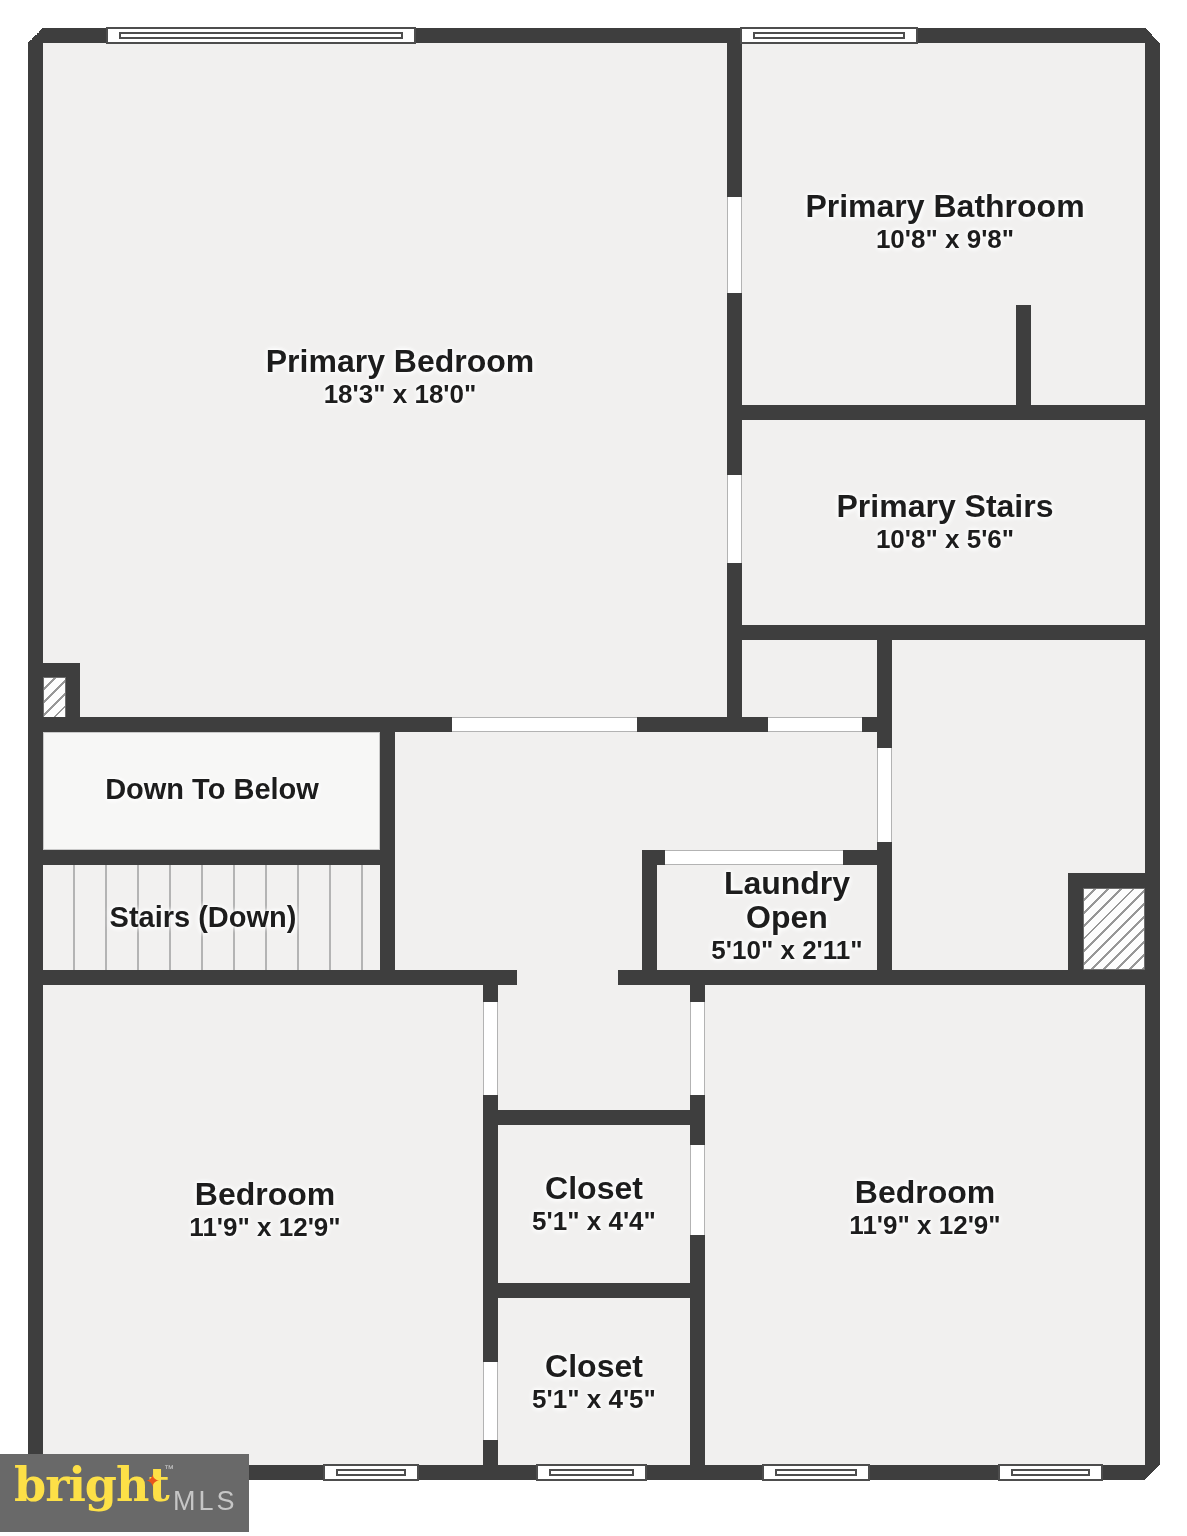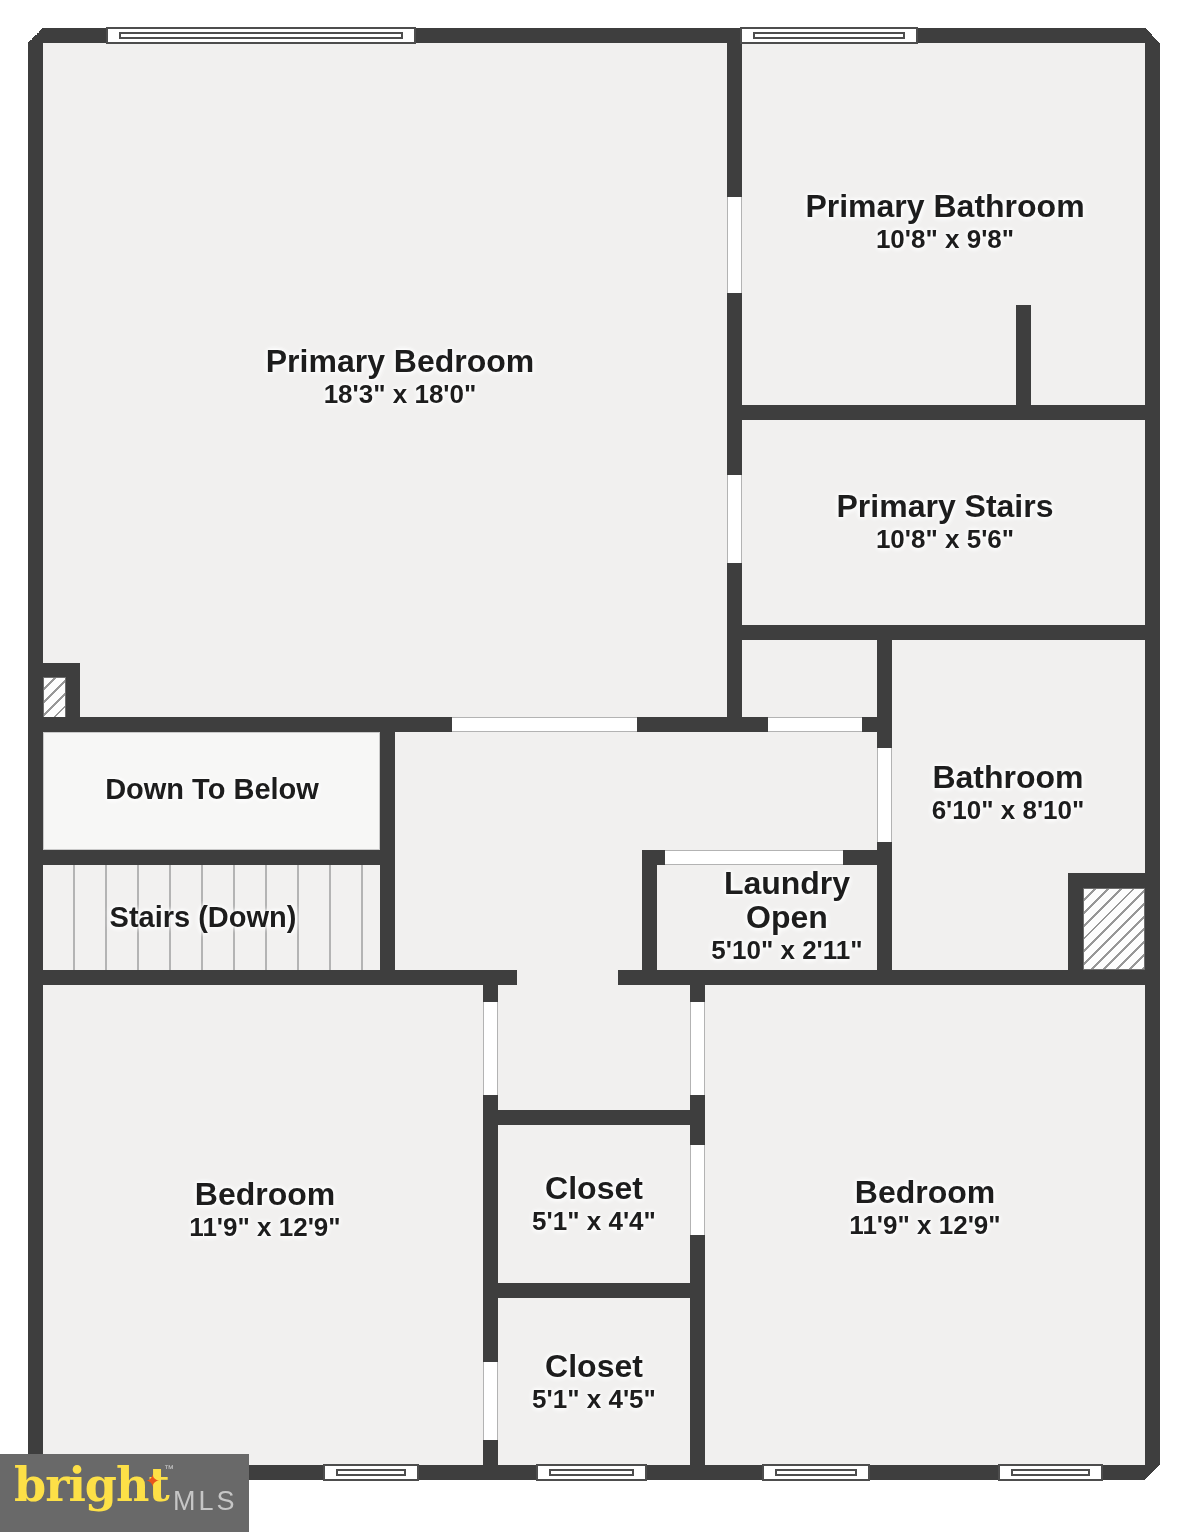--- a/index.html
+++ b/index.html
@@ -125,24 +125,20 @@
     <span class="dm">18'3" x 18'0"</span>
   </div>
   <div class="lbl" style="left:945px;top:222px;">
     <span class="nm">Primary Bathroom</span>
     <span class="dm">10'8" x 9'8"</span>
   </div>
   <div class="lbl" style="left:945px;top:522px;">
     <span class="nm">Primary Stairs</span>
     <span class="dm">10'8" x 5'6"</span>
   </div>
-  <div class="lbl" style="left:1008px;top:793px;">
-    <span class="nm">Bathroom</span>
-    <span class="dm">6'10" x 8'10"</span>
-  </div>
   <div class="lbl" style="left:767px;top:916px;margin-left:20px;">
     <span class="nm">Laundry</span>
     <span class="nm">Open</span>
     <span class="dm">5'10" x 2'11"</span>
   </div>
   <div class="lbl" style="left:212px;top:789px;">
     <span class="nm md">Down To Below</span>
   </div>
   <div class="lbl" style="left:203px;top:917px;">
     <span class="nm md">Stairs (Down)</span>

